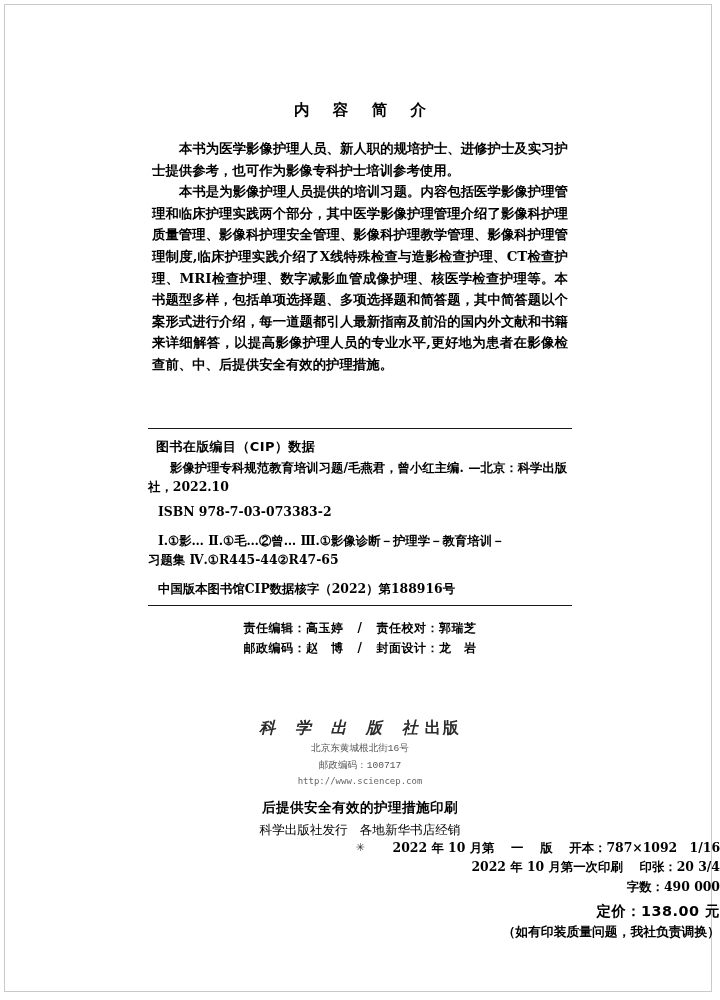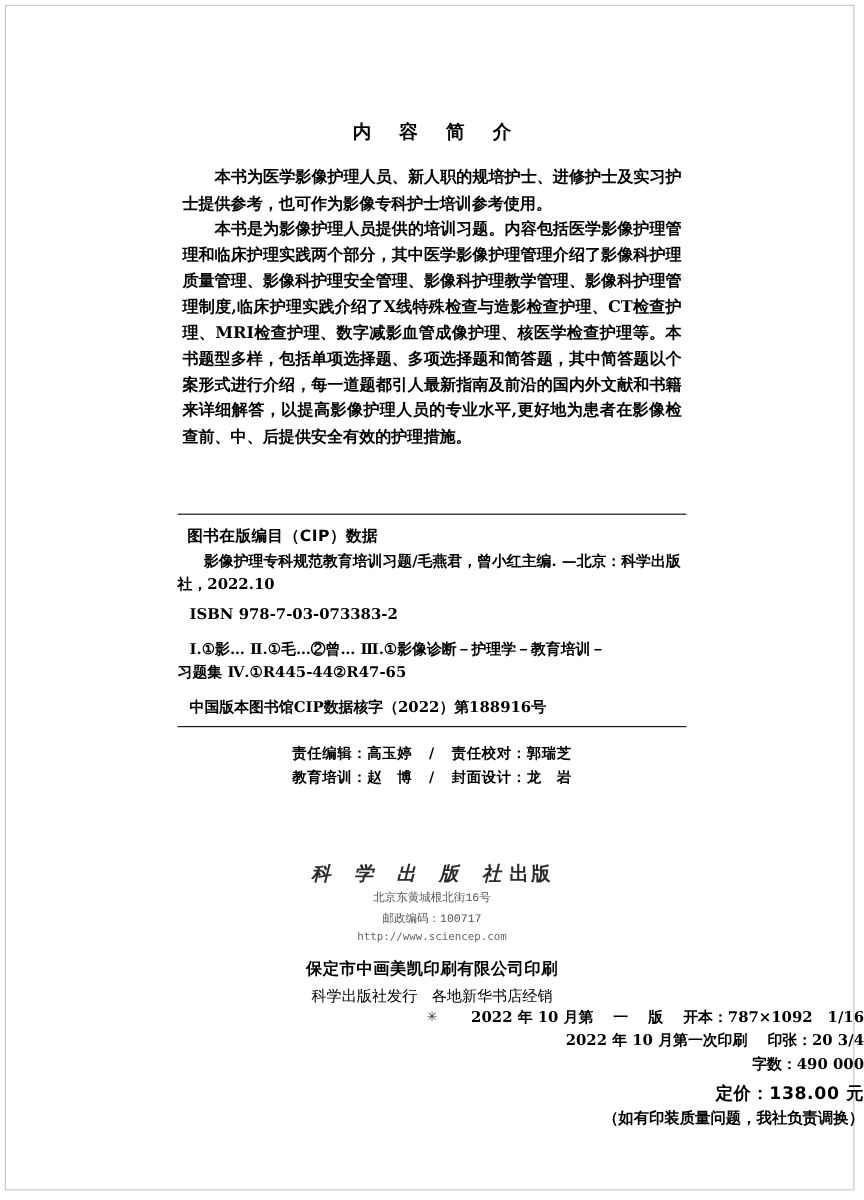--- a/index.html
+++ b/index.html
@@ -236,33 +236,33 @@
       <div class="cip-line cip-indent-sm">中国版本图书馆CIP数据核字（2022）第188916号</div>
     </div>
     <div class="rule"></div>
   </div>
 
   <div class="credits">
     <div class="credit-line">
       <span>责任编辑：</span><span>高玉婷</span><span class="sp"></span><span>/</span><span class="sp"></span><span>责任校对：</span><span>郭瑞芝</span>
     </div>
     <div class="credit-line">
-      <span>教育培训：</span><span>赵　博</span><span class="sp"></span><span>/</span><span class="sp"></span><span>封面设计：</span><span>龙　岩</span>
+      <span>邮政编码：</span><span>赵　博</span><span class="sp"></span><span>/</span><span class="sp"></span><span>封面设计：</span><span>龙　岩</span>
     </div>
   </div>
 
   <div class="imprint">
     <div class="press-name">
       <span class="logo-part">科 学 出 版 社</span><span>出版</span>
     </div>
     <div class="addr-line">北京东黄城根北街16号</div>
     <div class="addr-line">邮政编码：100717</div>
     <div class="addr-line url">http://www.sciencep.com</div>
     <div class="printer-line">
-      <span>保定市中画美凯印刷有限公司</span><span class="plain">印刷</span>
+      <span>后提供安全有效的护理措施</span><span class="plain">印刷</span>
     </div>
     <div class="distrib-line">
       <span>科学出版社发行</span><span class="gap"></span><span>各地新华书店经销</span>
     </div>
     <div class="asterisk">✳</div>
   </div>
 
   <div class="specs">
     <div class="spec-line">2022 年 10 月第　 一 　版　 开本：787×1092　1/16</div>
     <div class="spec-line">2022 年 10 月第一次印刷　 印张：20 3/4</div>

